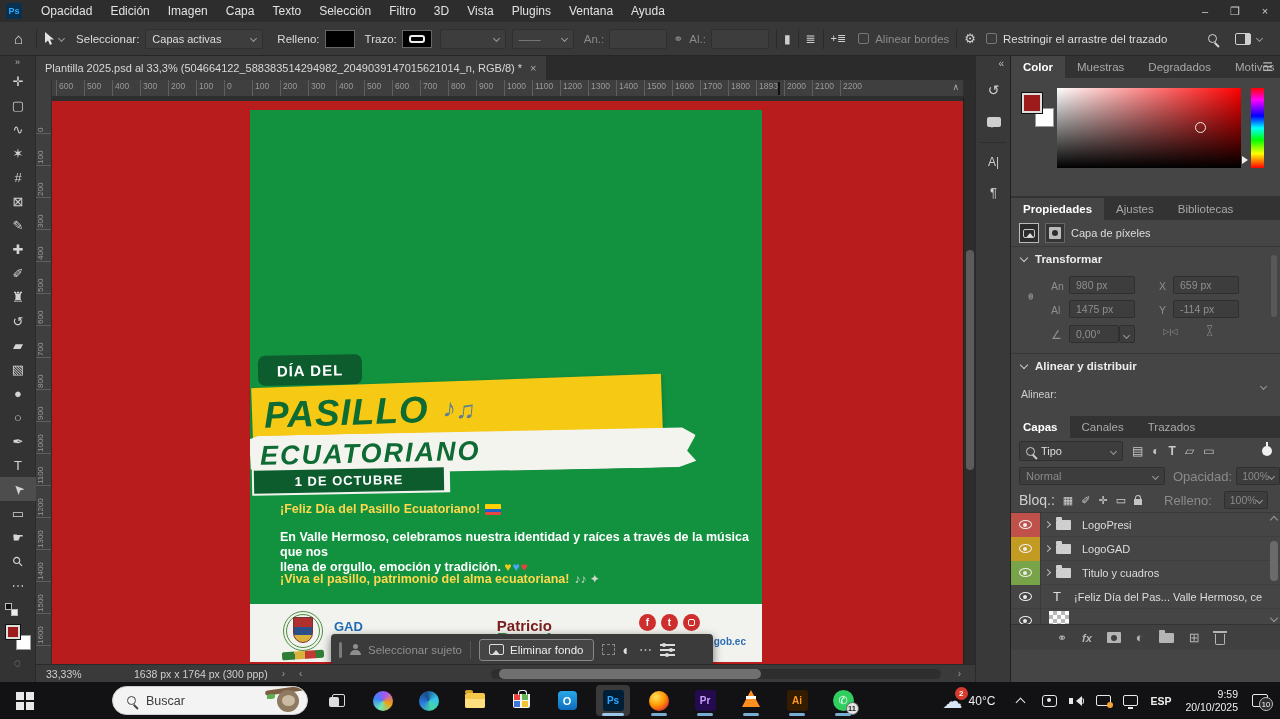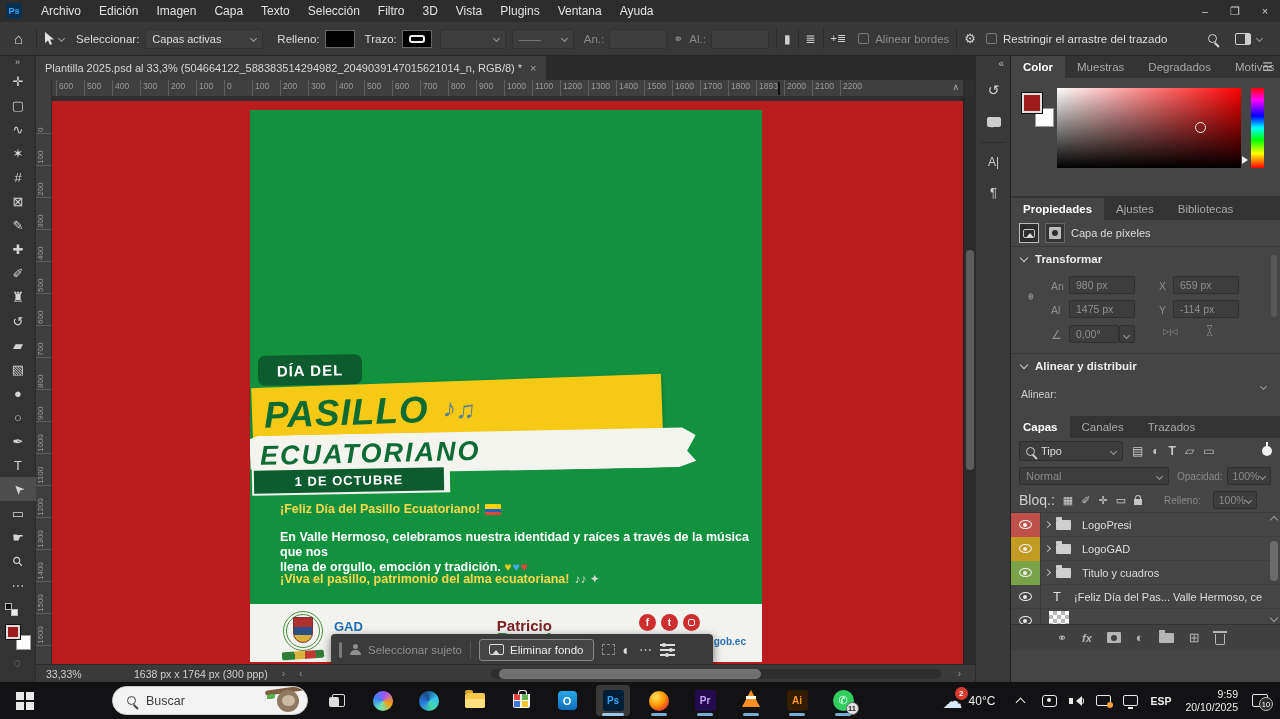--- a/index.html
+++ b/index.html
@@ -149,21 +149,21 @@
 #alignsec{position:relative;height:62px}
 #capastabs{margin-top:0}
 #filterrow{height:26px;display:flex;align-items:center;padding-left:8px;gap:9px}
 #typesel{width:104px;height:20px;background:#3d3d3d;border:1px solid #2f2f2f;border-radius:2px;display:flex;align-items:center;gap:6px;padding:0 6px;color:#ddd}
 .fico{color:#c9c9c9;font-size:12px}
 .toggle{margin-left:auto;margin-right:8px;width:10px;height:10px;border-radius:50%;background:#f0f0f0;position:relative}
 .toggle::before{content:"";position:absolute;left:4px;top:-4px;width:2px;height:4px;background:#f0f0f0}
 #blendrow{height:24px;display:flex;align-items:center;padding-left:8px}
 #blendsel{width:150px;height:18px;background:#3d3d3d;border:1px solid #2f2f2f;border-radius:2px;display:flex;align-items:center;padding:0 6px;color:#8a8a8a}
 #blendsel .cv{margin-left:auto}
-.dimlab{color:#8a8a8a;font-size:10px}
+.dimlab{color:#8a8a8a;font-size:13px}
 .chip{width:44px;height:18px;background:#3d3d3d;border:1px solid #2f2f2f;border-radius:2px;display:flex;align-items:center;padding:0 5px;color:#8a8a8a;font-size:10.5px;margin-left:4px}
 .chip .cv{margin-left:auto}
 #lockrow{height:24px;display:flex;align-items:center;padding-left:8px;gap:8px}
 .lockic{color:#cfcfcf;font-size:11px}
 .lock{display:inline-block;width:8px;height:6px;background:#c5c5c5;position:relative;margin-top:3px}
 .lock::before{content:"";position:absolute;top:-4px;left:1px;width:4px;height:4px;border:1.5px solid #c5c5c5;border-bottom:none;border-radius:3px 3px 0 0}
 #layerslist{position:relative;height:112px;overflow:hidden;border-top:1px solid #3a3a3a}
 .layer-row{height:24px;display:flex;align-items:center;border-bottom:1px solid #3e3e3e}
 .eyecell{width:30px;height:24px;display:flex;align-items:center;justify-content:center;border-right:1px solid #3a3a3a;flex:0 0 30px}
 .eye{width:13px;height:9px;border:1px solid #ececec;border-radius:60%;position:relative}
@@ -249,21 +249,21 @@
 </style>
 </head>
 <body>
 
 <div id="app" data-name="photoshop-window">
 
   <div id="titlebar" class="abs" data-name="title-bar">
     <div class="pslogo" data-name="photoshop-app-icon">Ps</div>
     <div class="f" id="menubar" data-name="menu-bar">
 
-    <span class="menu-item" data-name="menu-item">Archivo</span>
+    <span class="menu-item" data-name="menu-item">Opacidad</span>
         <span class="menu-item" data-name="menu-item">Edición</span>
         <span class="menu-item" data-name="menu-item">Imagen</span>
         <span class="menu-item" data-name="menu-item">Capa</span>
         <span class="menu-item" data-name="menu-item">Texto</span>
         <span class="menu-item" data-name="menu-item">Selección</span>
         <span class="menu-item" data-name="menu-item">Filtro</span>
         <span class="menu-item" data-name="menu-item">3D</span>
         <span class="menu-item" data-name="menu-item">Vista</span>
         <span class="menu-item" data-name="menu-item">Plugins</span>
         <span class="menu-item" data-name="menu-item">Ventana</span>

